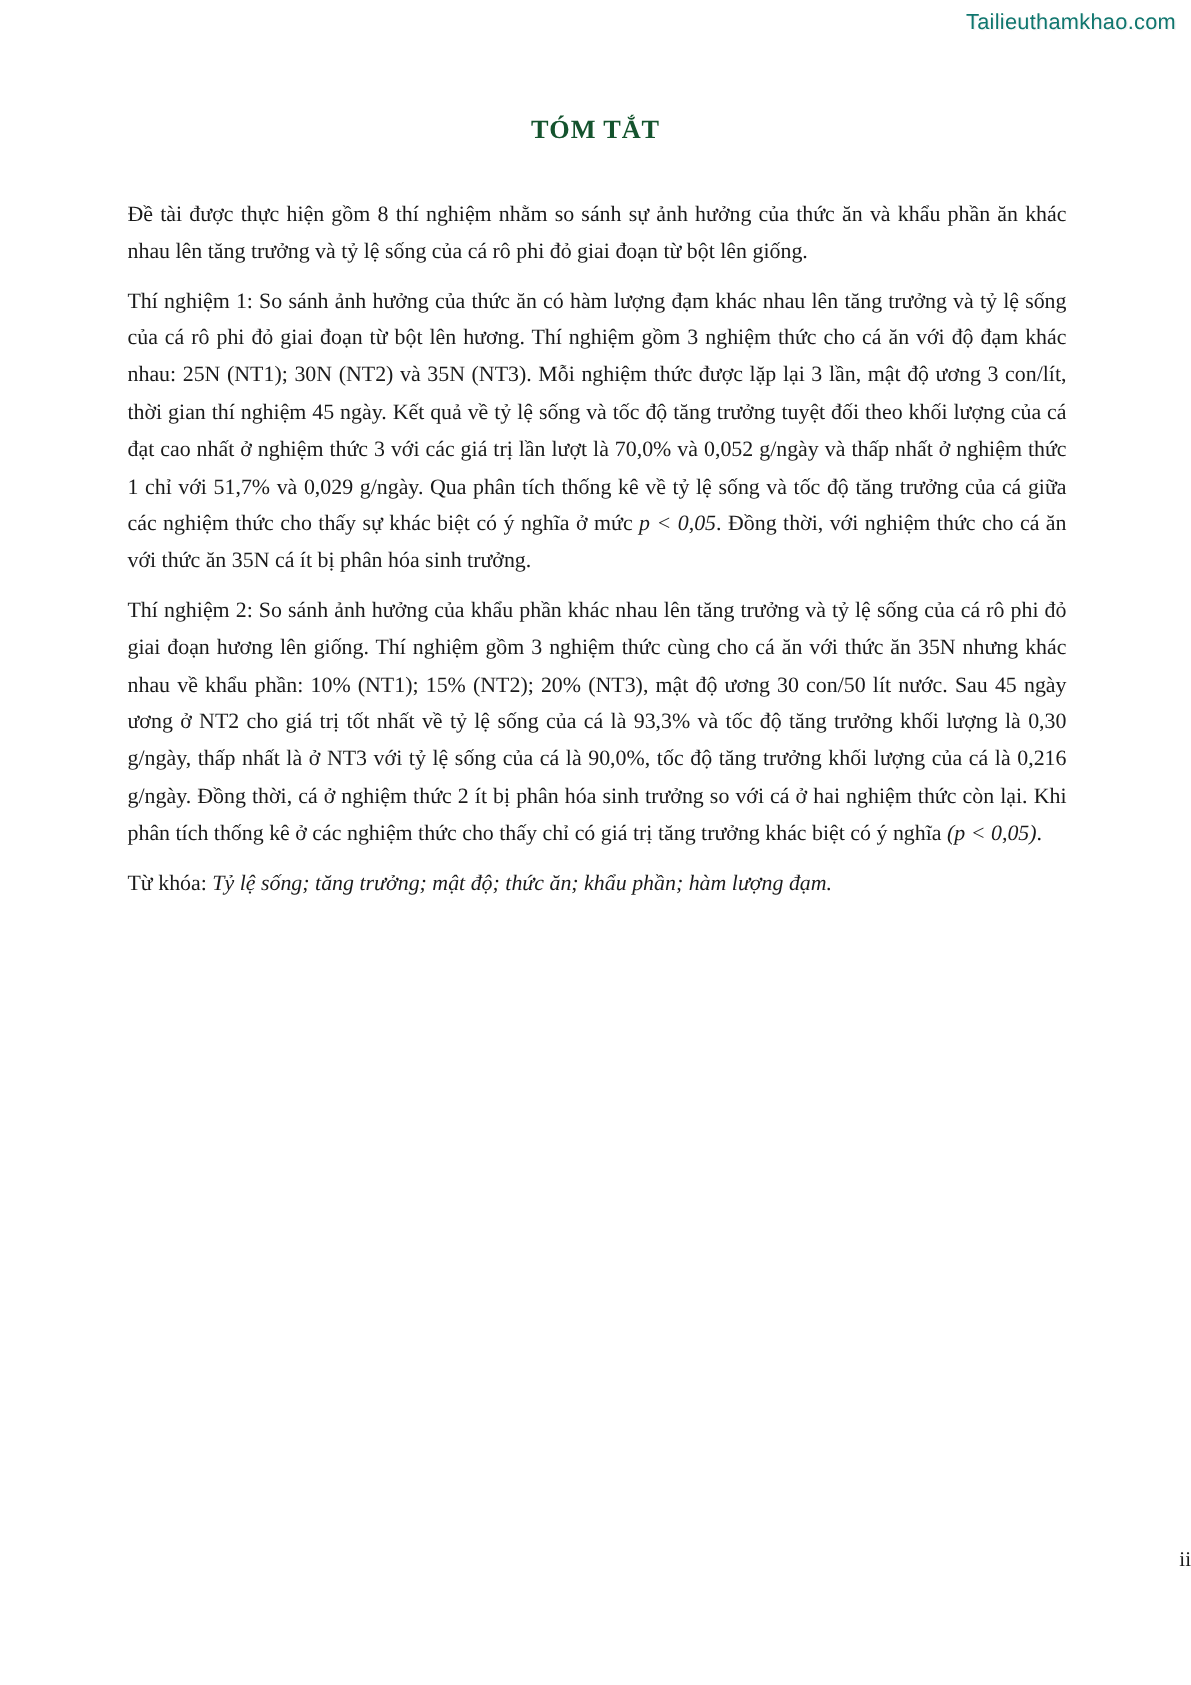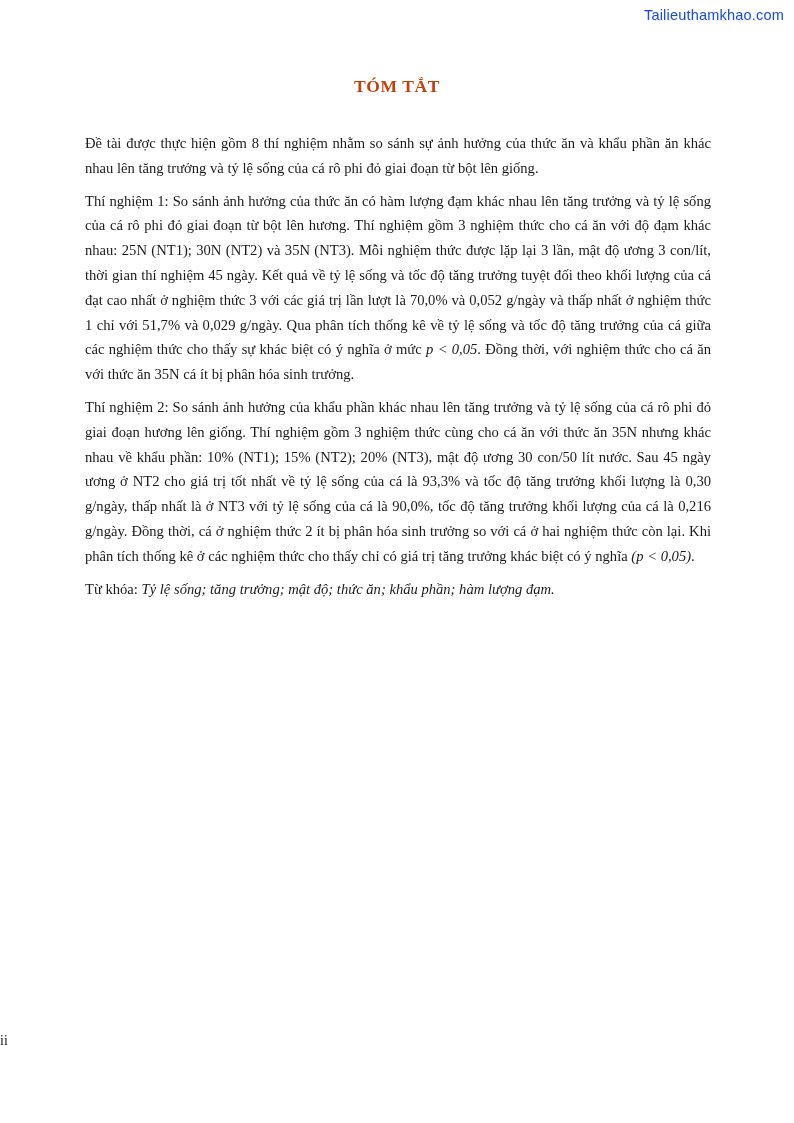--- a/index.html
+++ b/index.html
@@ -15,35 +15,35 @@
     font-family: "Liberation Serif", "DejaVu Serif", serif;
     color: #1a1a1a;
     overflow: hidden;
   }
   .watermark {
     position: absolute;
     top: 7px;
     right: 10px;
     font-family: "Liberation Sans", "DejaVu Sans", sans-serif;
     font-size: 14.5px;
-    color: #1d4ed8;
+    color: #0f766e;
     text-shadow: 1px 1px 0 #f2f2f2;
     letter-spacing: 0.2px;
   }
   .title {
     margin: 0;
     position: absolute;
     top: 76px;
     left: 0;
     width: 100%;
     text-align: center;
     font-size: 17.5px;
     font-weight: bold;
     letter-spacing: 0.6px;
-    color: #c2410c;
+    color: #14532d;
   }
   .content {
     position: absolute;
     top: 131px;
     left: 85px;
     width: 626px;
     font-size: 14.6px;
     line-height: 24.8px;
     text-align: justify;
   }
@@ -53,21 +53,21 @@
   .content p:last-child {
     margin-bottom: 16px;
   }
   em {
   }
   .footer {
     position: absolute;
     top: 1033px;
     left: 0;
     width: 100%;
-    text-align: left;
+    text-align: right;
     font-size: 14px;
     color: #1a1a1a;
   }
 </style>
 </head>
 <body>
 
 <div class="page">
 
   <div class="watermark">Tailieuthamkhao.com</div>

